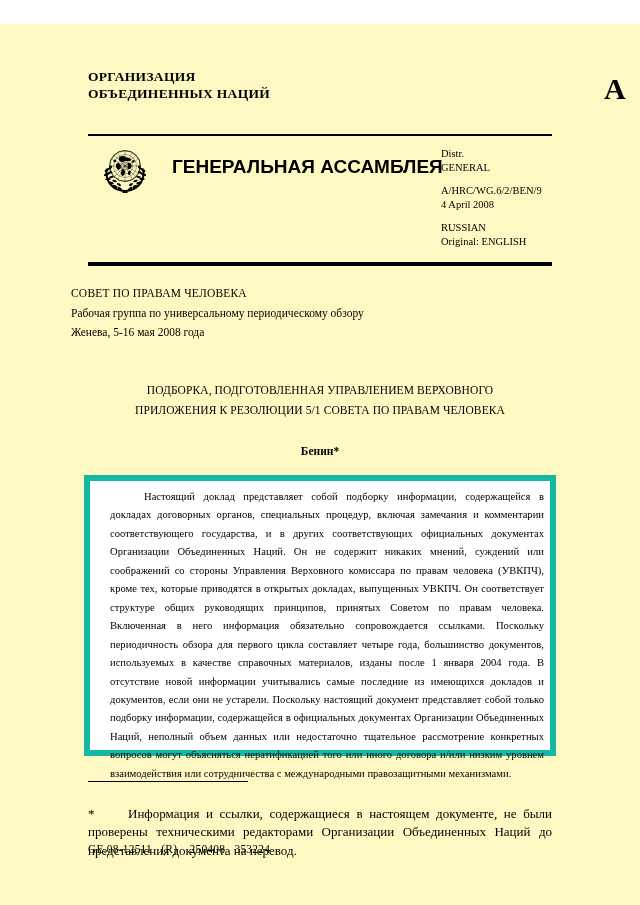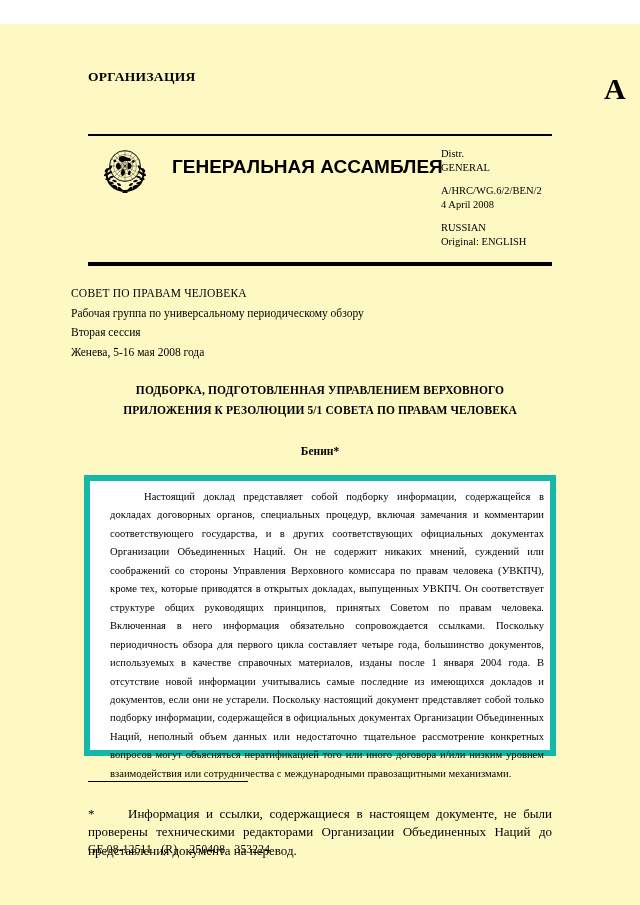--- a/index.html
+++ b/index.html
@@ -119,21 +119,21 @@
   }
   .council .l1 { letter-spacing: 0.2px; }
 
   
   .title-block {
     position: absolute;
     left: 88px;
     top: 357px;
     width: 464px;
     text-align: center;
-    font-weight: bold;
+    font-weight: normal;
     font-size: 11.5px;
     line-height: 19.5px;
     letter-spacing: 0.1px;
   }
   .title-block .tline { display: block; white-space: nowrap; }
   .country {
     position: absolute;
     left: 88px;
     top: 421px;
     width: 464px;
@@ -203,20 +203,21 @@
   }
 </style>
 </head>
 <body>
 
 <div class="page">
 
   <div class="masthead">
     <div class="org-name">
       <span class="org-line">ОРГАНИЗАЦИЯ</span>
+      <span class="org-line">ОБЪЕДИНЕННЫХ НАЦИЙ</span>
     </div>
   </div>
   <div class="doc-symbol" style="left:604px;top:50px;right:auto;">A</div>
 
   <div class="rule-thick-top"></div>
 
   <div class="band">
 
     <div class="emblem">
       <svg viewBox="0 0 116 104" width="58" height="52" aria-hidden="true">
@@ -289,36 +290,35 @@
     </div>
 
     <div class="ga-title">ГЕНЕРАЛЬНАЯ АССАМБЛЕЯ</div>
 
     <div class="distr">
       <div class="grp">
         <div>Distr.</div>
         <div>GENERAL</div>
       </div>
       <div class="grp">
-        <div>A/HRC/WG.6/2/BEN/2</div>
+        <div>A/HRC/WG.6/2/BEN/9</div>
         <div>4 April 2008</div>
       </div>
       <div class="grp">
         <div>RUSSIAN</div>
         <div>Original:  ENGLISH</div>
       </div>
     </div>
   </div>
 
   <div class="rule-thick-bottom"></div>
 
   <div class="council">
     <div class="l1">СОВЕТ ПО ПРАВАМ ЧЕЛОВЕКА</div>
     <div>Рабочая группа по универсальному периодическому обзору</div>
-    <div>Вторая сессия</div>
     <div>Женева, 5-16 мая 2008 года</div>
   </div>
 
   <div class="title-block">
     <span class="tline">ПОДБОРКА, ПОДГОТОВЛЕННАЯ УПРАВЛЕНИЕМ ВЕРХОВНОГО</span>
     <span class="tline">ПРИЛОЖЕНИЯ К РЕЗОЛЮЦИИ 5/1 СОВЕТА ПО ПРАВАМ ЧЕЛОВЕКА</span>
   </div>
   <div class="country">Бенин*</div>
 
   <div class="summary-box">

